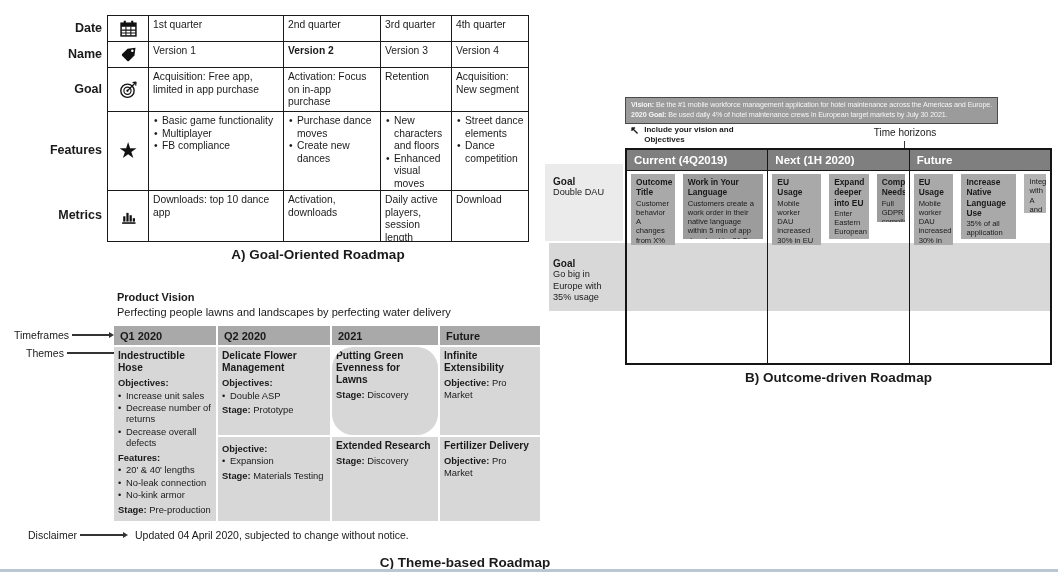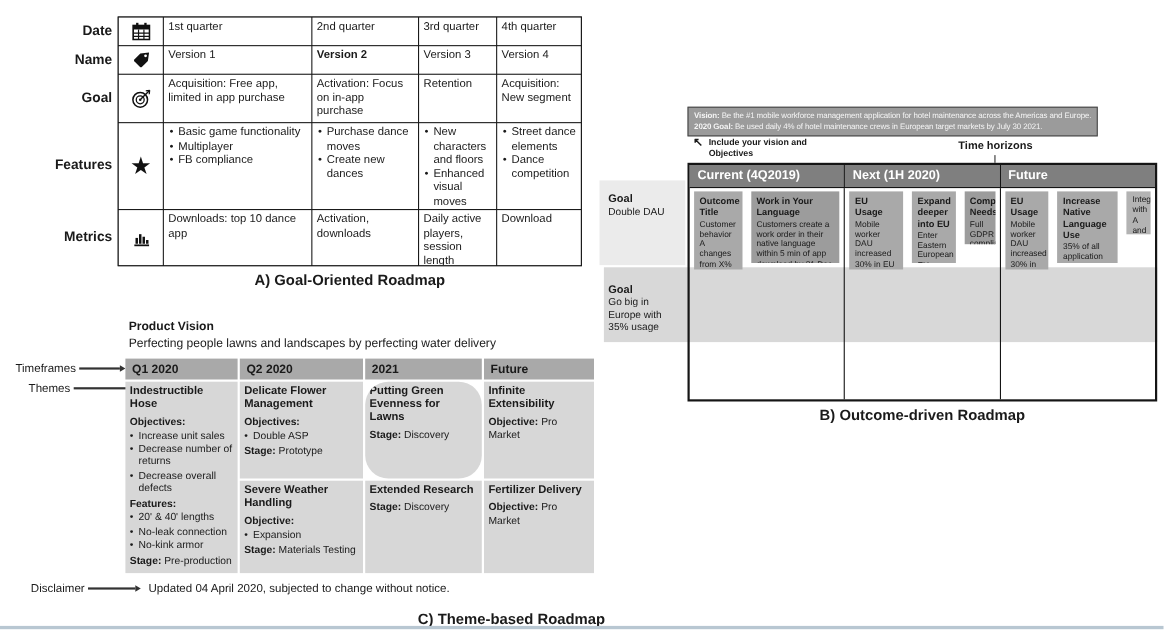--- a/index.html
+++ b/index.html
@@ -57,21 +57,21 @@
   .glabel{font-weight:bold;font-size:10px}
   .gsub{font-size:9.2px;line-height:1.25}
   #banner{position:absolute;left:625px;top:97px;width:373px;height:27px;box-sizing:border-box;
           background:var(--banner-bg);border:1px solid #4a4a4a;padding:2px 5px;
           color:var(--banner-text);font-size:7.2px;line-height:1.45;letter-spacing:-0.1px}
   .bline{white-space:nowrap;overflow:hidden}
   #annL{position:absolute;left:630px;top:125px;width:150px;display:flex;gap:5px;
         font-size:8px;font-weight:bold;line-height:1.3}
   #annL .cursor{font-size:11px;line-height:1}
   #annL .t{width:104px}
-  #annR{position:absolute;left:845px;top:127px;width:120px;text-align:center;font-weight:bold;font-size:10px}
+  #annR{position:absolute;left:845px;top:127px;width:120px;text-align:center;font-weight:normal;font-size:10px}
   #annRtick{position:absolute;left:904px;top:141px;width:1px;height:7px;background:#333}
   #tableB{position:absolute;left:625px;top:148px;width:427px;height:217px;box-sizing:border-box;
           border:2px solid #151515;display:flex;flex-direction:column;background:transparent}
   #bhead{display:flex;height:20px;border-bottom:1px solid #151515}
   .bh{flex:1;background:var(--b-header-bg);color:var(--b-header-text);font-weight:bold;
       font-size:11.5px;display:flex;align-items:center;padding-left:7px}
   .bh+.bh{border-left:1px solid #151515}
   #bbody{flex:1;display:flex}
   .bcol{flex:1;display:flex;flex-direction:row;min-width:0}
   .bcol+.bcol{border-left:1px solid #151515}
@@ -210,21 +210,20 @@
         <div class="cli">No-kink armor</div>
         <div class="clv"><b>Stage:</b><span> Pre-production</span></div>
       </div>
       <div class="ccell" style="grid-area: 2 / 2;">
         <div class="ct">Delicate Flower Management</div>
         <div class="clb">Objectives:</div>
         <div class="cli">Double ASP</div>
         <div class="clv"><b>Stage:</b><span> Prototype</span></div>
       </div>
       <div class="ccell" style="grid-area: 3 / 2;">
-        <div class="ct">Severe Weather Handling</div>
         <div class="clb">Objective:</div>
         <div class="cli">Expansion</div>
         <div class="clv"><b>Stage:</b><span> Materials Testing</span></div>
       </div>
       <div class="ccell" style="grid-area: 2 / 3; border-radius: 21px;">
         <div class="ct">Putting Green Evenness for Lawns</div>
         <div class="clv"><b>Stage:</b><span> Discovery</span></div>
       </div>
       <div class="ccell" style="grid-area: 3 / 3;">
         <div class="ct">Extended Research</div>

